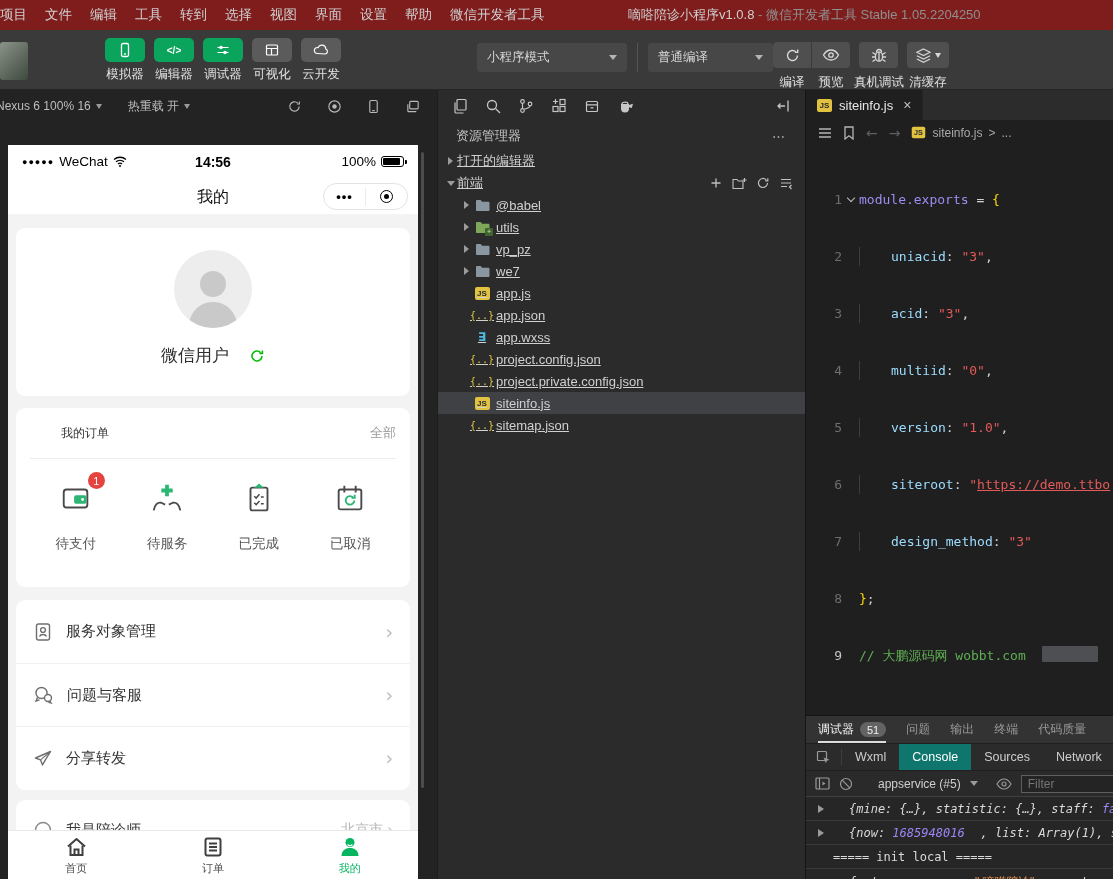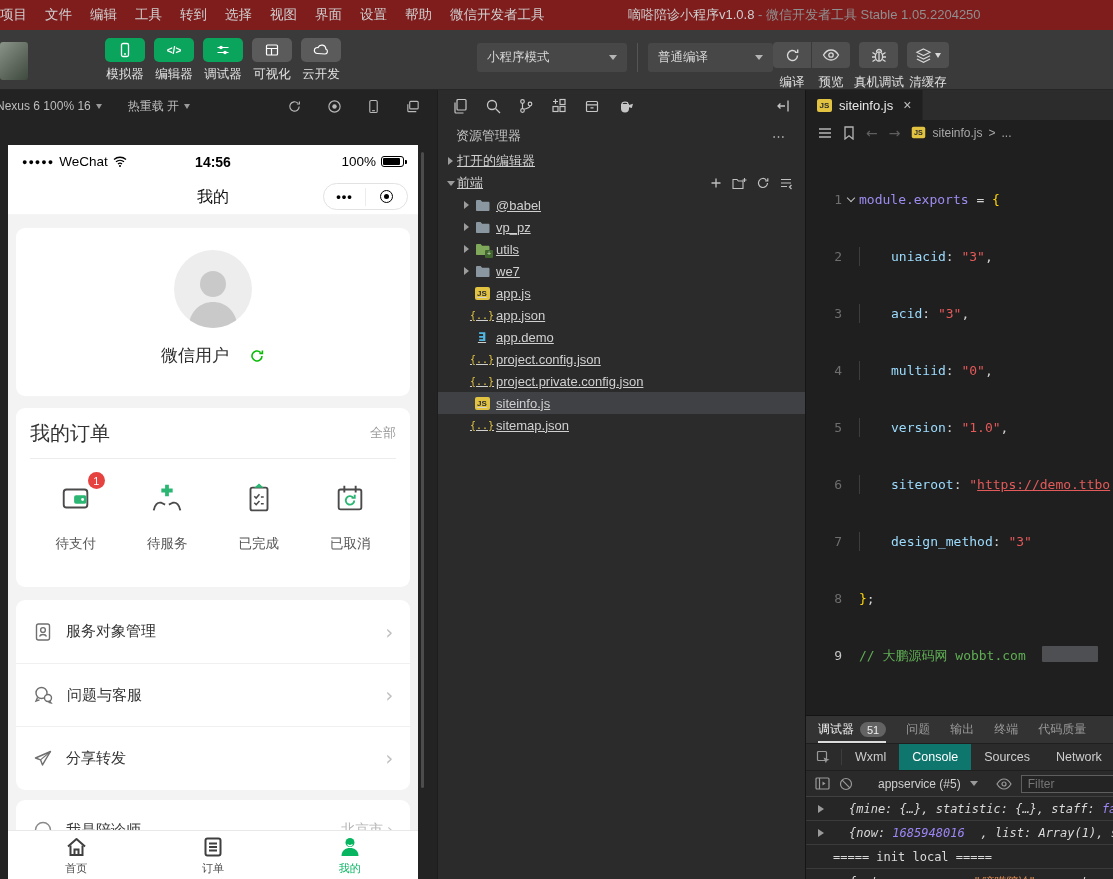--- a/index.html
+++ b/index.html
@@ -74,21 +74,21 @@
 .target-ring i { width:5px; height:5px; background:#000; border-radius:50%; }
 #page { position:absolute; left:0; right:0; top:70px; bottom:0; background:#f3f3f3; }
 .card { position:absolute; left:8px; right:8px; background:#fff; border-radius:9px; }
 #profile-card { top:13px; height:168px; text-align:center; }
 #avatar-circle { width:78px; height:78px; border-radius:50%; background:#ededed; margin:22px auto 0;
   display:flex; align-items:flex-end; justify-content:center; overflow:hidden; }
 #profile-name-row { margin-top:16px; display:flex; align-items:center; justify-content:center; gap:20px; }
 #profile-name { font-size:17px; color:#2e2e2e; }
 #orders-card { top:193px; height:179px; padding:0 14px; }
 #orders-head { height:50px; display:flex; align-items:center; justify-content:space-between; }
-#orders-title { font-size:20px; color:#333; }
+#orders-title { font-size:12px; color:#333;margin-left:31px; }
 #orders-all { font-size:13px; color:#9a9a9a; cursor:pointer; }
 #orders-div { border-top:1px solid #ececec; }
 #orders-cols { display:flex; margin-top:20px; }
 .ocol { flex:1; display:flex; flex-direction:column; align-items:center; cursor:pointer; }
 .ocol .oicon { position:relative; height:40px; display:flex; align-items:center; }
 .ocol .olbl { margin-top:16px; font-size:13.5px; color:#555; }
 .badge { position:absolute; top:-7px; right:-11px; min-width:17px; height:17px; border-radius:9px;
   background:#e64340; color:#fff; font-size:11px; display:flex; align-items:center; justify-content:center; padding:0 4px; }
 #menu-card { top:385px; height:190px; }
 .mrow { height:63px; display:flex; align-items:center; padding:0 17px; cursor:pointer; }
@@ -635,48 +635,48 @@
             <svg width="15" height="13" viewBox="0 0 15 13">
               <path d="M1 2.2c0-.7.5-1.2 1.2-1.2h3.4l1.5 1.7h6.2c.7 0 1.2.5 1.2 1.2v7c0 .7-.5 1.2-1.2 1.2H2.2A1.2 1.2 0 0 1 1 10.9z" fill="#8a97a0"></path>
             </svg>
           </span>
         <span>@babel</span>
       </div>
       <div class="trow child">
         <span class="ar">
             <span class="tri-r"></span>
           </span>
-        <span class="ficon">
-            <svg width="15" height="13" viewBox="0 0 15 13">
-              <path d="M1 2.2c0-.7.5-1.2 1.2-1.2h3.4l1.5 1.7h6.2c.7 0 1.2.5 1.2 1.2v7c0 .7-.5 1.2-1.2 1.2H2.2A1.2 1.2 0 0 1 1 10.9z" fill="#8a97a0"></path>
-            </svg>
-          </span>
-        <span>vp_pz</span>
-      </div>
-      <div class="trow child">
-        <span class="ar">
-            <span class="tri-r"></span>
-          </span>
         <span class="ficon" style="position:relative">
             <svg width="15" height="13" viewBox="0 0 15 13">
               <path d="M1 2.2c0-.7.5-1.2 1.2-1.2h3.4l1.5 1.7h6.2c.7 0 1.2.5 1.2 1.2v7c0 .7-.5 1.2-1.2 1.2H2.2A1.2 1.2 0 0 1 1 10.9z" fill="#7fa85a"></path>
             </svg>
             <span class="utils-badge">+</span>
           </span>
         <span>utils</span>
       </div>
       <div class="trow child">
         <span class="ar">
             <span class="tri-r"></span>
           </span>
         <span class="ficon">
             <svg width="15" height="13" viewBox="0 0 15 13">
               <path d="M1 2.2c0-.7.5-1.2 1.2-1.2h3.4l1.5 1.7h6.2c.7 0 1.2.5 1.2 1.2v7c0 .7-.5 1.2-1.2 1.2H2.2A1.2 1.2 0 0 1 1 10.9z" fill="#8a97a0"></path>
             </svg>
           </span>
+        <span>vp_pz</span>
+      </div>
+      <div class="trow child">
+        <span class="ar">
+            <span class="tri-r"></span>
+          </span>
+        <span class="ficon">
+            <svg width="15" height="13" viewBox="0 0 15 13">
+              <path d="M1 2.2c0-.7.5-1.2 1.2-1.2h3.4l1.5 1.7h6.2c.7 0 1.2.5 1.2 1.2v7c0 .7-.5 1.2-1.2 1.2H2.2A1.2 1.2 0 0 1 1 10.9z" fill="#8a97a0"></path>
+            </svg>
+          </span>
         <span>we7</span>
       </div>
       <div class="trow child">
         <span class="ar"></span>
           <span class="ficon">
             <span class="jsb">JS</span>
           </span>
         <span>app.js</span>
       </div>
       <div class="trow child">
@@ -684,21 +684,21 @@
           <span class="ficon">
             <span class="jsonb">{..}</span>
           </span>
         <span>app.json</span>
       </div>
       <div class="trow child">
         <span class="ar"></span>
           <span class="ficon">
             <span class="wxssb">∃</span>
           </span>
-        <span>app.demo</span>
+        <span>app.wxss</span>
       </div>
       <div class="trow child">
         <span class="ar"></span>
           <span class="ficon">
             <span class="jsonb">{..}</span>
           </span>
         <span>project.config.json</span>
       </div>
       <div class="trow child">
         <span class="ar"></span>

